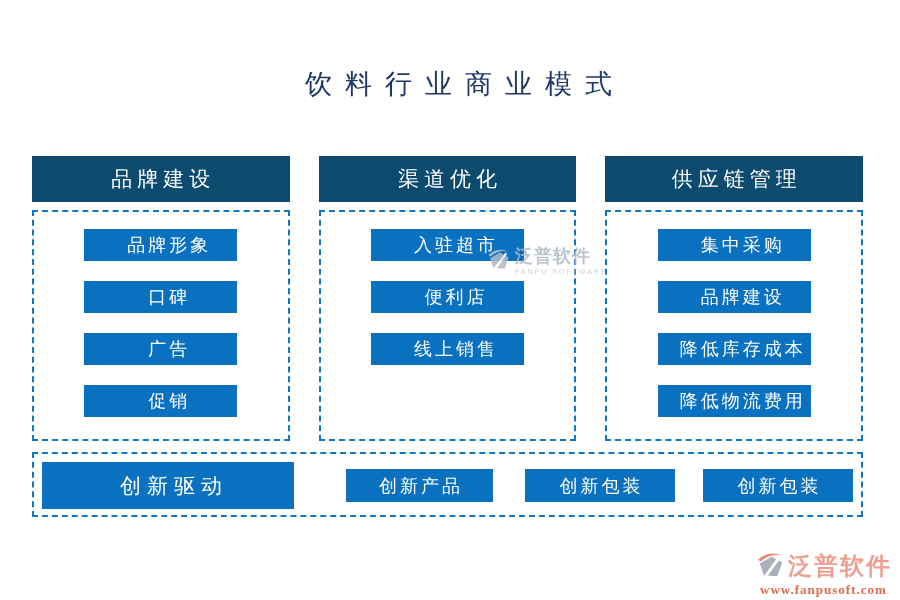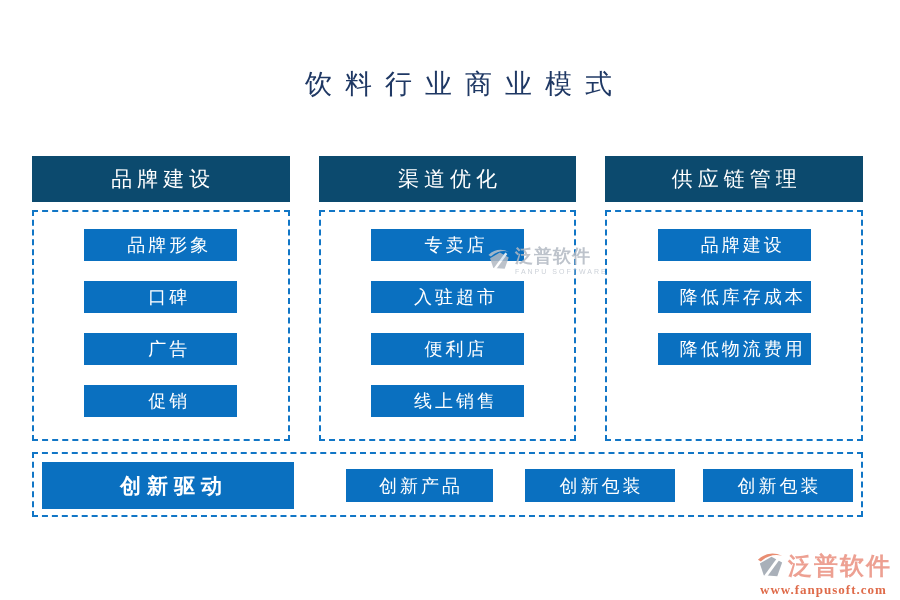--- a/index.html
+++ b/index.html
@@ -75,21 +75,20 @@
   .driver-box {
     position: absolute;
     left: 8px; top: 8px;
     width: 252px; height: 47px;
     background: #0a70c0;
     color: #ffffff;
     font-size: 21px;
     letter-spacing: 6px;
     display: flex; align-items: center; justify-content: center;
     padding-left: 12px;
-    font-weight: bold;
   }
   .bottom-item {
     position: absolute;
     top: 15px;
     width: 150px; height: 33px;
     background: #0a70c0;
     color: #ffffff;
     font-size: 18px;
     letter-spacing: 3px;
     display: flex; align-items: center; justify-content: center;
@@ -158,30 +157,30 @@
       <div class="item-box">品牌形象</div>
       <div class="item-box">口碑</div>
       <div class="item-box">广告</div>
       <div class="item-box">促销</div>
     </div>
   </div>
 
   <div class="column">
     <div class="col-header">渠道优化</div>
     <div class="col-body">
-      <div class="item-box">专卖店</div>
       <div class="item-box">入驻超市</div>
       <div class="item-box">便利店</div>
       <div class="item-box">线上销售</div>
     </div>
   </div>
 
   <div class="column">
     <div class="col-header">供应链管理</div>
     <div class="col-body">
+      <div class="item-box">集中采购</div>
       <div class="item-box">品牌建设</div>
       <div class="item-box">降低库存成本</div>
       <div class="item-box">降低物流费用</div>
     </div>
   </div>
 
 </div>
 
 <div class="bottom-band">
   <div class="driver-box">创新驱动</div>

